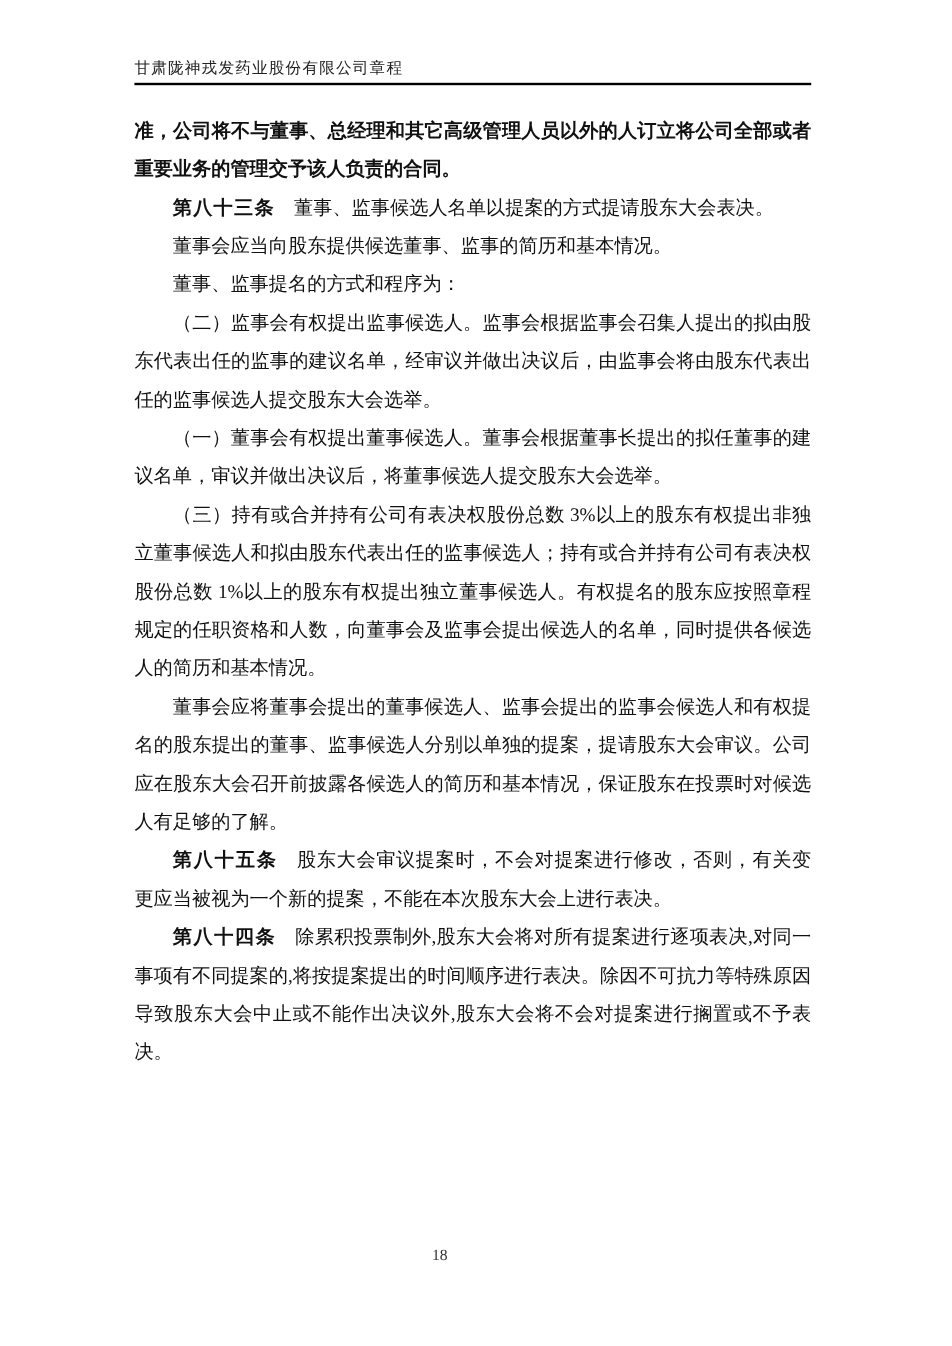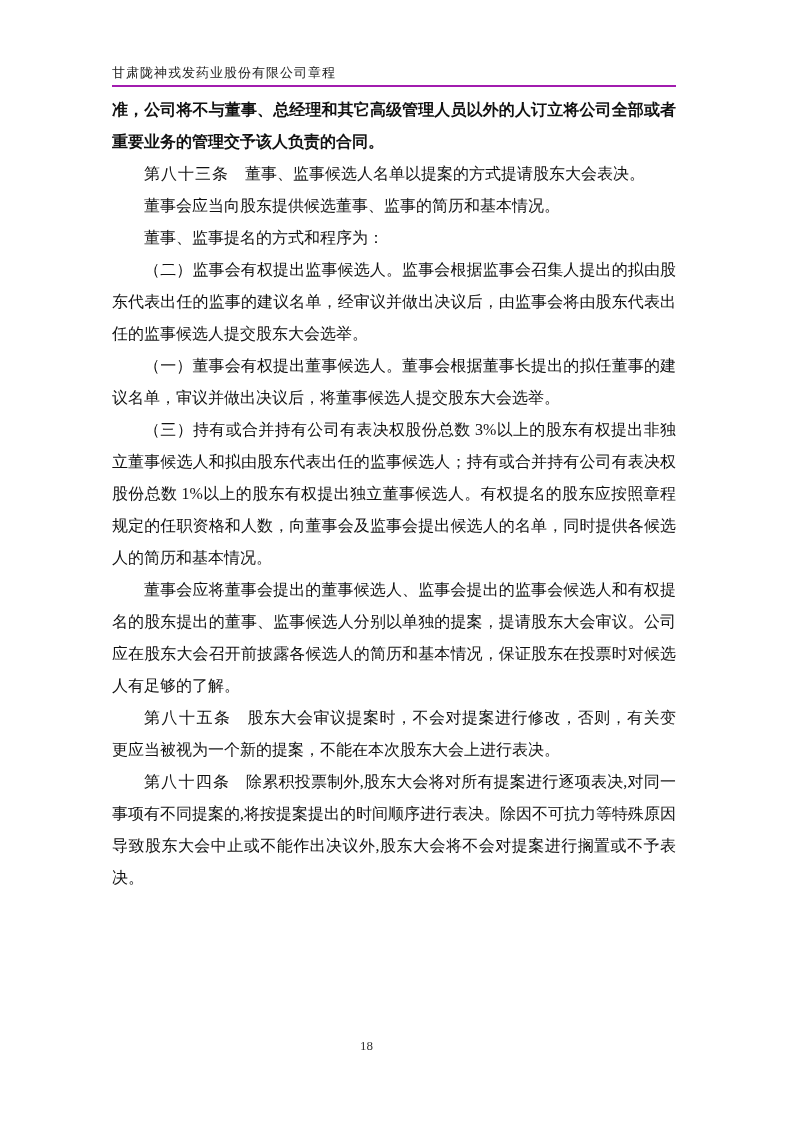--- a/index.html
+++ b/index.html
@@ -12,27 +12,27 @@
     width: 793px;
     height: 1122px;
     background: #ffffff;
     font-family: "Liberation Serif", "DejaVu Serif", serif;
     color: #1a1a1a;
     overflow: hidden;
   }
   .page-header {
     position: absolute;
     left: 112px;
-    top: 63px;
+    top: 47px;
     width: 564px;
     font-size: 13px;
     line-height: 20px;
     color: #222222;
     letter-spacing: 1px;
-    border-bottom: 2px solid #a21caf;
+    border-bottom: 2px solid #000000;
     padding-bottom: 2px;
   }
   .content {
     position: absolute;
     left: 112px;
     top: 94px;
     width: 564px;
     font-size: 16px;
     line-height: 32px;
     text-align: justify;
@@ -40,21 +40,21 @@
   }
   .content p {
     margin: 0;
     text-indent: 2em;
   }
   .content p.no-indent {
     text-indent: 0;
     font-weight: bold;
   }
   .article-num {
-    font-weight: normal;
+    font-weight: bold;
     margin-right: 1em;
     letter-spacing: 1px;
   }
   .page-number {
     position: absolute;
     left: 0;
     top: 1038px;
     width: 733px;
     text-align: center;
     font-size: 13px;

